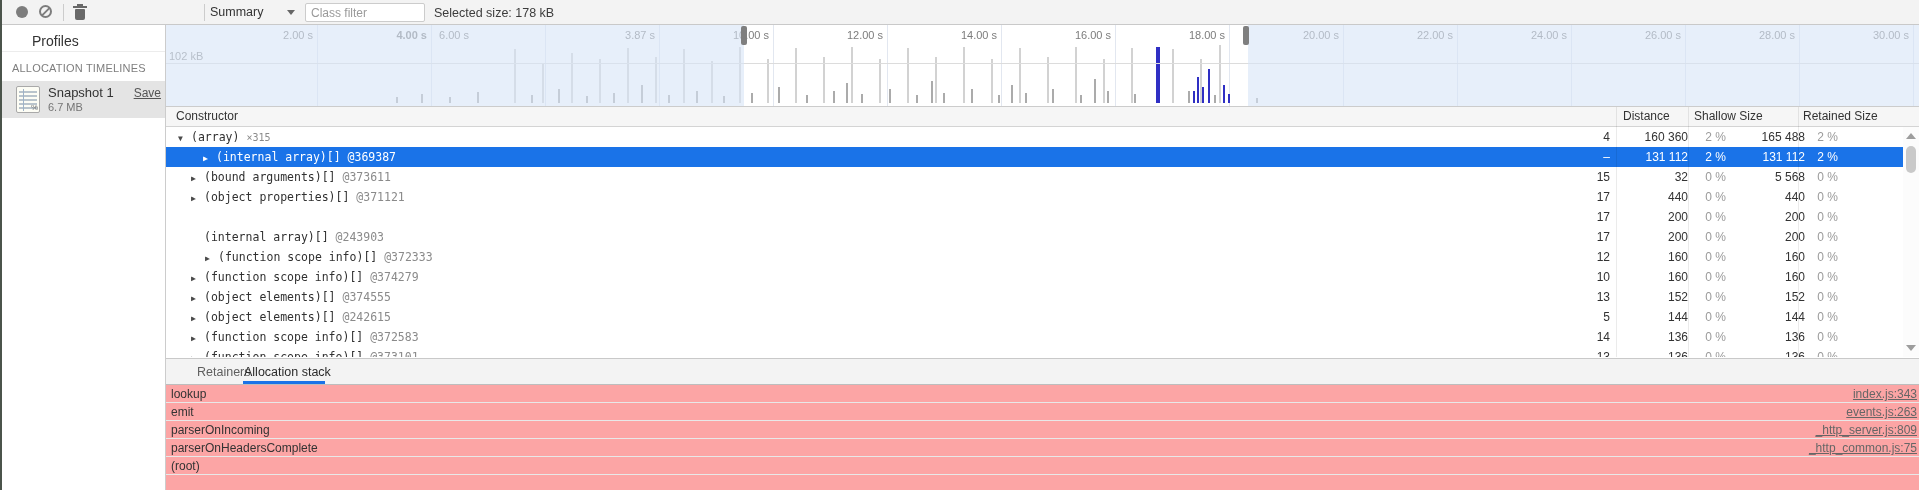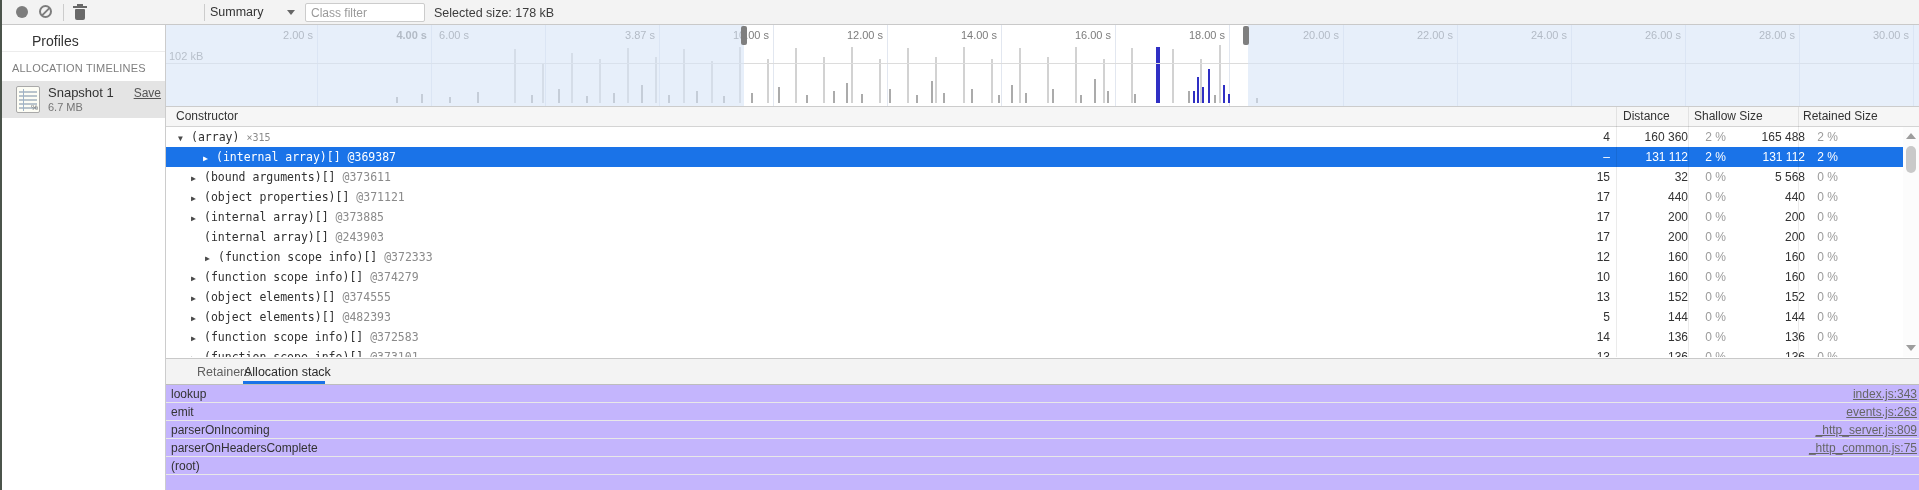--- a/index.html
+++ b/index.html
@@ -78,21 +78,21 @@
   #sb-up, #sb-down { position:absolute; left:3px; width:0; height:0; border-left:5px solid transparent; border-right:5px solid transparent; }
   #sb-up { top:6px; border-bottom:6px solid #9d9d9d; }
   #sb-down { bottom:6px; border-top:6px solid #9d9d9d; }
   #sb-thumb { position:absolute; left:3px; top:19px; width:10px; height:27px; background:#c9c9c9; border-radius:5px; }
 
   
   #tabbar { position:absolute; left:166px; top:358px; width:1753px; height:27px; background:#f3f3f3; border-top:1px solid #c9c9c9; border-bottom:1px solid #bdbdbd; }
   .tab { position:absolute; top:0; height:26px; line-height:26px; font-size:12.5px; color:#5f5f5f; cursor:pointer; }
   .tab.active { color:#2b2b2b; }
   .tab-underline { position:absolute; bottom:0; height:3px; background:#1a73e8; }
-  #stack-pane { position:absolute; left:166px; top:385px; width:1753px; height:105px; background:#c4b5fd; }
+  #stack-pane { position:absolute; left:166px; top:385px; width:1753px; height:105px; background:#fca5a5; }
   .stack-row { position:relative; width:1753px; height:18px; border-bottom:1px solid #e8e8e8; font-size:12px; }
   .stack-fn { position:absolute; left:5px; top:0; height:18px; line-height:18px; color:#333; }
   .stack-loc { position:absolute; right:2px; top:0; height:18px; line-height:18px; color:#666; text-decoration:underline; cursor:pointer; }
 </style>
 </head>
 <body>
 
 <div id="edge-strip"></div>
 
 <div id="toolbar">
@@ -281,21 +281,20 @@
     </div>
     <div class="grid-row">
       <div class="ctor-cell" style="left: 25px;"><span class="tri">▶</span><span>(object properties)[]</span><span class="obj-id"> @371121</span></div>
       <div class="num cell-dist">17</div>
       <div class="num cell-shv">440</div>
       <div class="pct cell-shp">0 %</div>
       <div class="num cell-rev">440</div>
       <div class="pct cell-rep">0 %</div>
     </div>
     <div class="grid-row">
-      <div class="ctor-cell" style="left: 25px;"><span class="tri">▶</span><span>(internal array)[]</span><span class="obj-id"> @373885</span></div>
       <div class="num cell-dist">17</div>
       <div class="num cell-shv">200</div>
       <div class="pct cell-shp">0 %</div>
       <div class="num cell-rev">200</div>
       <div class="pct cell-rep">0 %</div>
     </div>
     <div class="grid-row">
       <div class="ctor-cell" style="left: 25px;"><span class="tri">&nbsp;</span><span>(internal array)[]</span><span class="obj-id"> @243903</span></div>
       <div class="num cell-dist">17</div>
       <div class="num cell-shv">200</div>
@@ -321,21 +320,21 @@
     </div>
     <div class="grid-row">
       <div class="ctor-cell" style="left: 25px;"><span class="tri">▶</span><span>(object elements)[]</span><span class="obj-id"> @374555</span></div>
       <div class="num cell-dist">13</div>
       <div class="num cell-shv">152</div>
       <div class="pct cell-shp">0 %</div>
       <div class="num cell-rev">152</div>
       <div class="pct cell-rep">0 %</div>
     </div>
     <div class="grid-row">
-      <div class="ctor-cell" style="left: 25px;"><span class="tri">▶</span><span>(object elements)[]</span><span class="obj-id"> @482393</span></div>
+      <div class="ctor-cell" style="left: 25px;"><span class="tri">▶</span><span>(object elements)[]</span><span class="obj-id"> @242615</span></div>
       <div class="num cell-dist">5</div>
       <div class="num cell-shv">144</div>
       <div class="pct cell-shp">0 %</div>
       <div class="num cell-rev">144</div>
       <div class="pct cell-rep">0 %</div>
     </div>
     <div class="grid-row">
       <div class="ctor-cell" style="left: 25px;"><span class="tri">▶</span><span>(function scope info)[]</span><span class="obj-id"> @372583</span></div>
       <div class="num cell-dist">14</div>
       <div class="num cell-shv">136</div>

